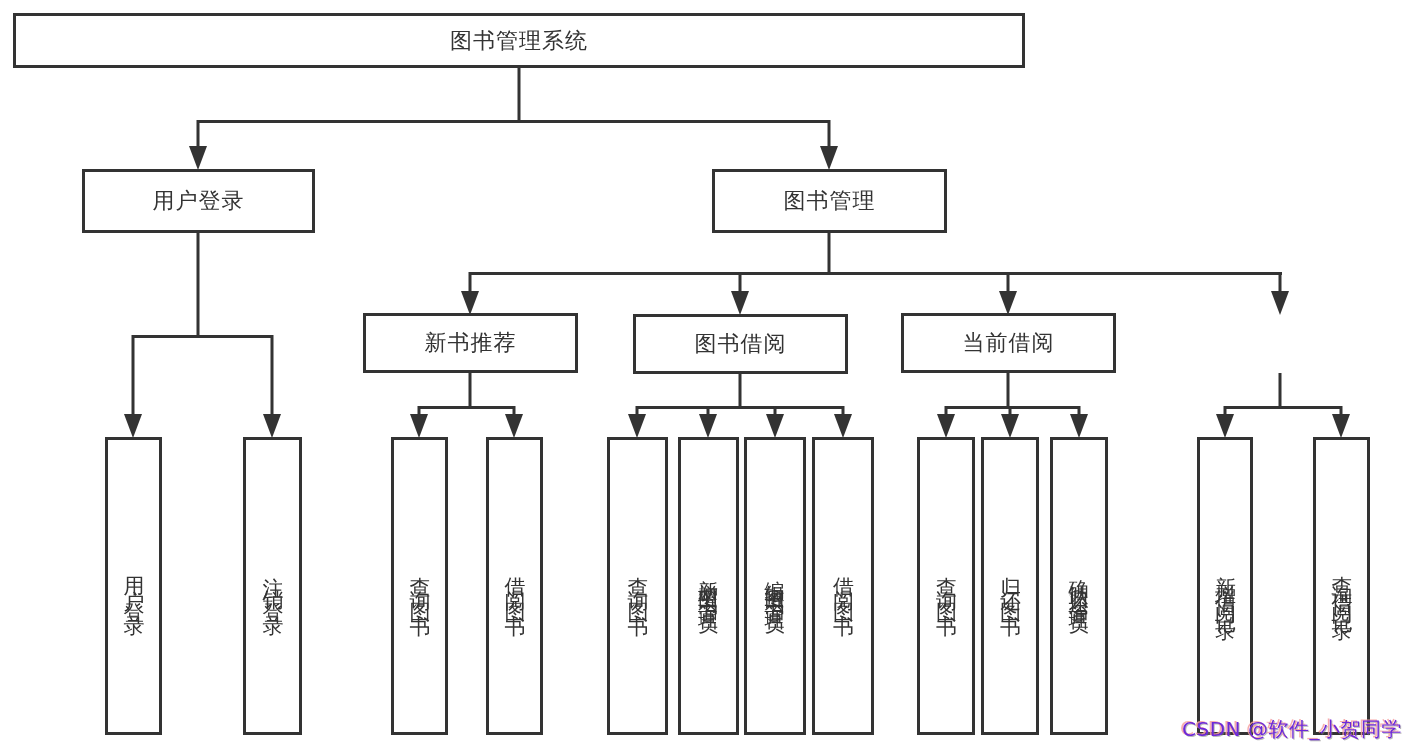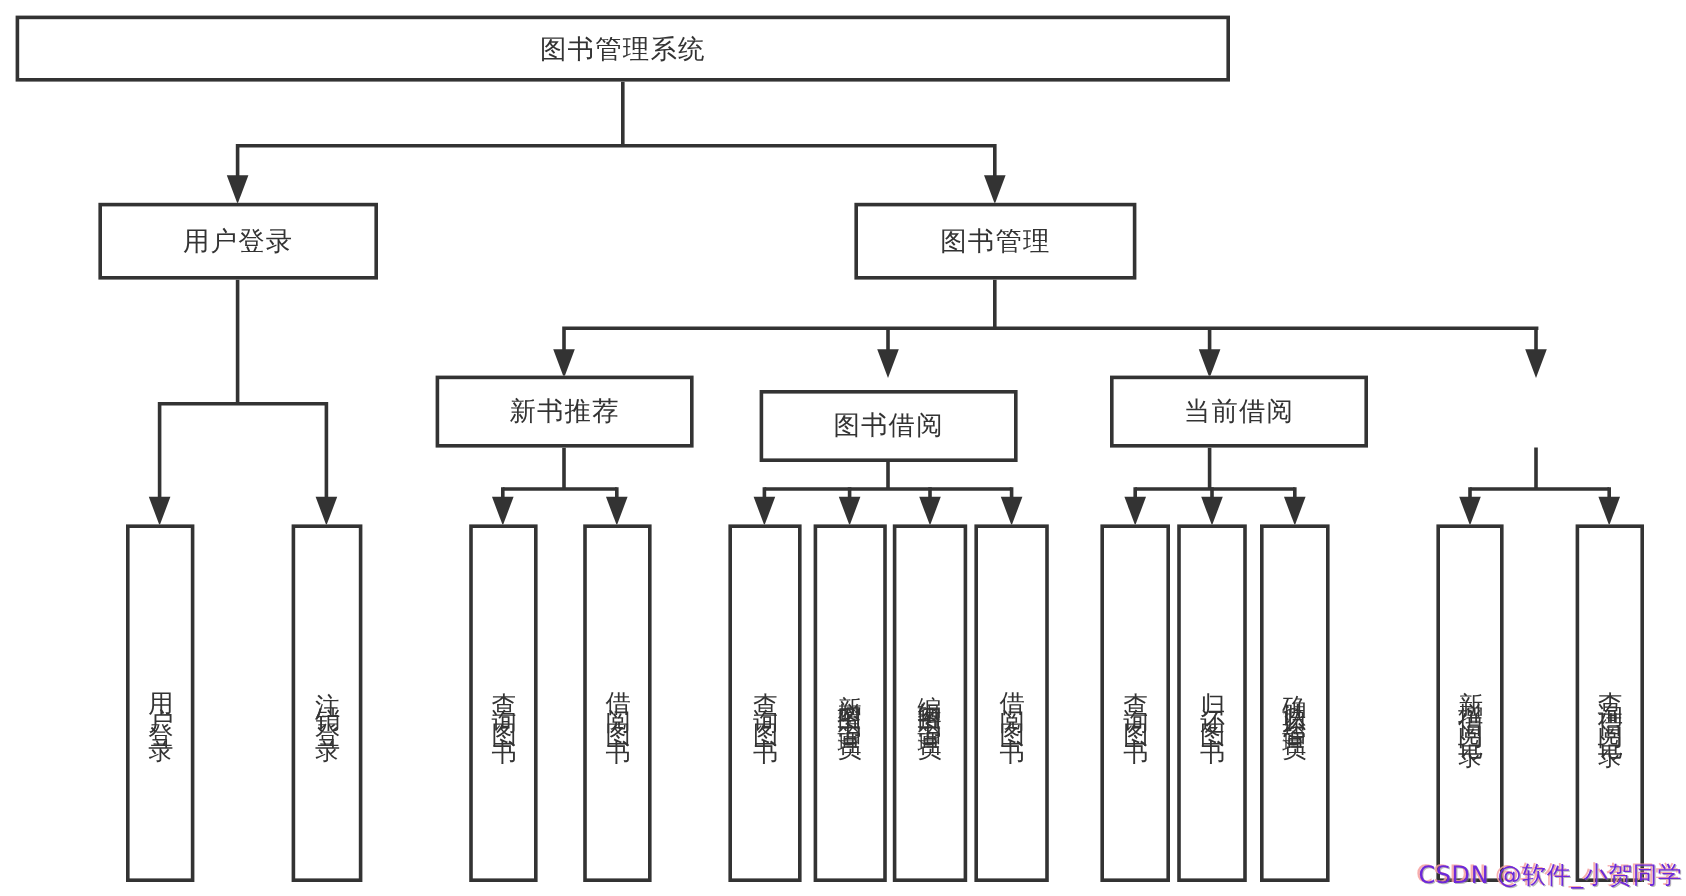--- a/index.html
+++ b/index.html
@@ -110,22 +110,22 @@
       <polygon points="1341,438 1332,414 1350,414"></polygon>
     </g>
   </svg>
 
   <div class="node" style="left:13px; top:13px; width:1012px; height:55px;">图书管理系统</div>
 
   <div class="node" style="left:82px; top:169px; width:233px; height:64px;">用户登录</div>
   <div class="node" style="left:363px; top:313px; width:215px; height:60px;">新书推荐</div>
 
   <div class="node" style="left:712px; top:169px; width:235px; height:64px;">图书管理</div>
-  <div class="node" style="left:633px; top:325px; width:215px; height:60px;">图书借阅</div>
-  <div class="node" style="left:901px; top:313px; width:215px; height:60px;margin-left:24px;">当前借阅</div>
+  <div class="node" style="left:633px; top:314px; width:215px; height:60px;">图书借阅</div>
+  <div class="node" style="left:901px; top:313px; width:215px; height:60px;">当前借阅</div>
 
   <div class="leaf" style="left:105px; width:57px;">用户登录</div>
   <div class="leaf" style="left:243px; width:59px;">注销登录</div>
 
   <div class="leaf" style="left:391px; width:57px;">查询图书</div>
   <div class="leaf" style="left:486px; width:57px;">借阅图书</div>
 
   <div class="leaf" style="left:607px; width:61px;">查询图书</div>
   <div class="leaf long" style="left:678px; width:61px;">新增图书（管理员）</div>
   <div class="leaf long" style="left:744px; width:62px;">编辑图书（管理员）</div>

